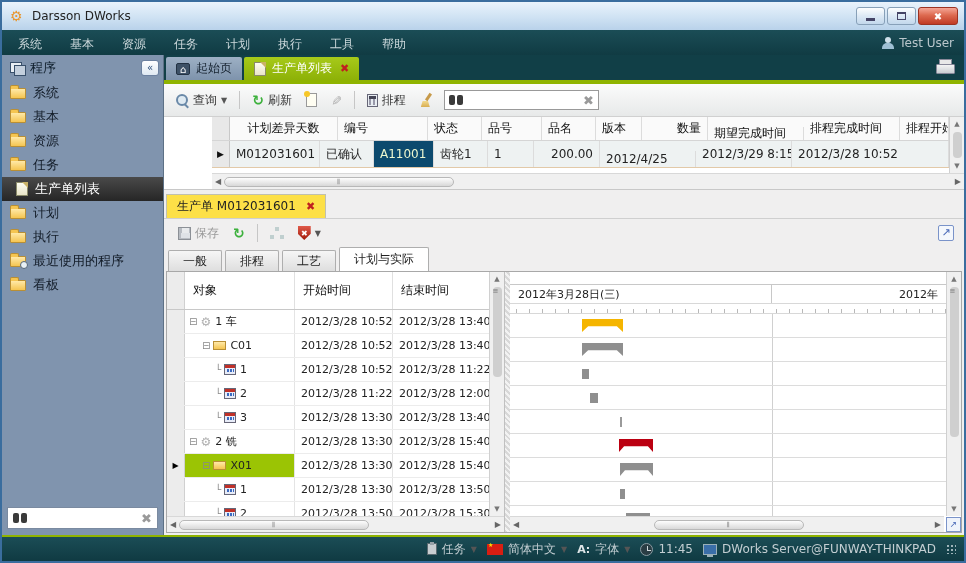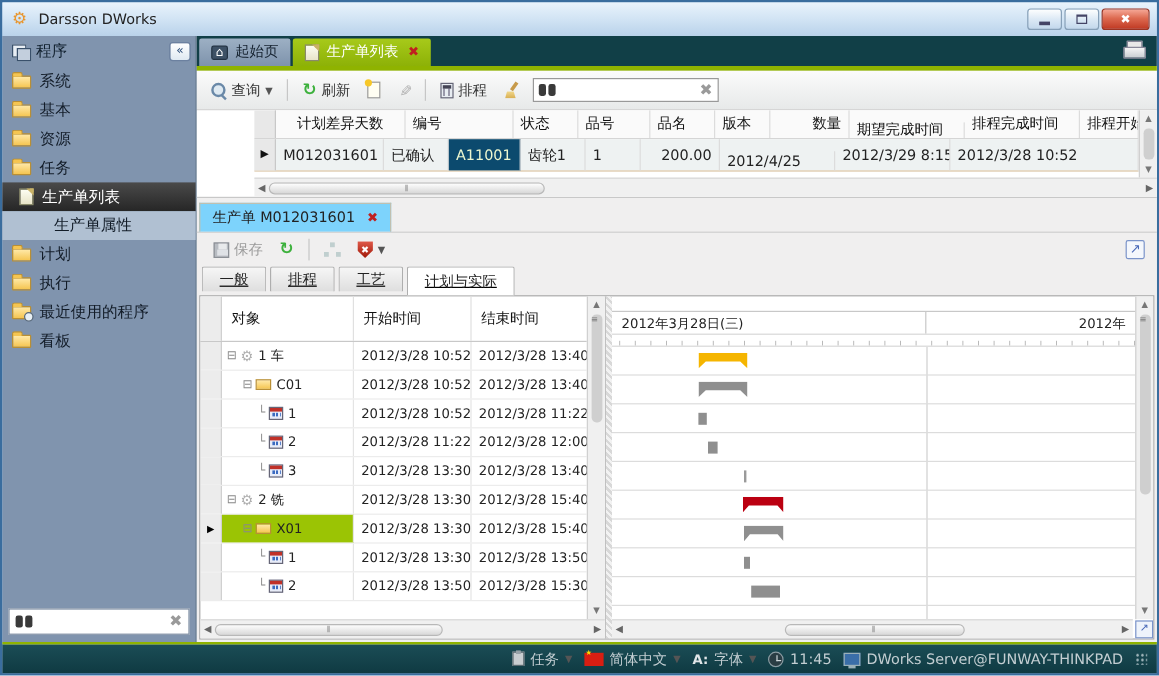--- a/index.html
+++ b/index.html
@@ -146,37 +146,37 @@
   .vscroll .track { flex:1; }
   .hscroll { height:16px; background:#f0f0f0; border-top:1px solid #d8d8d8; display:flex;
     align-items:center; padding:0 3px; font-size:8px; color:#666; flex:0 0 auto; }
   .hscroll .thumb { height:10px; background:linear-gradient(#fdfdfd,#d8d8d8); border:1px solid #b8b8b8;
     border-radius:5px; display:flex; align-items:center; justify-content:center; font-size:7px; color:#888;
     letter-spacing:1px; }
 
   
   .lower { flex:1; display:flex; flex-direction:column; min-height:0; background:#f0efef; padding-top:4px; }
   .doc-tabrow { height:25px; display:flex; align-items:flex-end; padding-left:2px; border-bottom:1px solid #cfcfcf; flex:0 0 auto; }
-  .doc-tab { height:24px; background:#7dd3fc; border:1px solid #c0c0b0; border-bottom:none;
+  .doc-tab { height:24px; background:#fde047; border:1px solid #c0c0b0; border-bottom:none;
     display:flex; align-items:center; gap:8px; padding:0 10px; font-size:12px; color:#222; }
   .doc-toolbar { height:28px; display:flex; align-items:center; gap:6px; padding:0 10px; flex:0 0 auto; }
   .dis { color:#9a9a9a; }
   .floppy-icon { width:13px; height:13px; background:#b8bcc2; border:1px solid #8c9096; position:relative; }
   .floppy-icon::before { content:""; position:absolute; left:3px; top:0; width:7px; height:5px; background:#e8eaec; }
   .floppy-icon::after { content:""; position:absolute; left:2px; bottom:1px; width:9px; height:5px; background:#dfe2e6; }
   .org-icon { width:14px; height:12px; position:relative; opacity:.45; }
   .org-icon::before { content:""; position:absolute; left:5px; top:0; width:4px; height:4px; background:#8aa; }
   .org-icon::after { content:""; position:absolute; left:0; bottom:0; width:4px; height:4px; background:#8aa;
     box-shadow:10px 0 #8aa; }
   .shield-icon { width:13px; height:14px; background:linear-gradient(#e05a4a,#a01808);
     clip-path:polygon(0 0,100% 0,100% 55%,50% 100%,0 55%); display:flex; align-items:center;
     justify-content:center; color:#fff; font-size:8px; font-weight:bold; }
   .popout-icon { margin-left:auto; width:16px; height:16px; border:1px solid #7a93c9; border-radius:2px;
     color:#4a6ab8; font-size:11px; line-height:14px; text-align:center; background:#f4f7fc; }
-  .subtabs { height:24px; display:flex; align-items:flex-start; padding-left:4px; flex:0 0 auto;text-decoration:underline; }
+  .subtabs { height:24px; display:flex; align-items:flex-end; padding-left:4px; flex:0 0 auto; }
   .subtab { height:21px; padding:0 14px; display:flex; align-items:center; font-size:12px; color:#222;
     background:linear-gradient(#f6f6f6,#dedede); border:1px solid #aeaeae; border-bottom:none;
     border-radius:2px 2px 0 0; margin-right:3px; }
   .subtab.active { height:24px; background:#fff; position:relative; z-index:2; }
 
   .content { flex:1; display:flex; min-height:0; background:#fff; border:1px solid #a8a8a8; margin:0 2px 2px 2px; }
 
   
   .treewrap { width:338px; flex:0 0 auto; display:flex; flex-direction:column; border-right:1px solid #c0c0c0; }
   .tree-body { flex:1; display:flex; min-height:0; }
@@ -255,20 +255,27 @@
       <div class="win-btn">
           <span class="glyph-min"></span>
         </div>
       <div class="win-btn">
           <span class="glyph-max"></span>
         </div>
       <div class="win-btn close">✖</div>
     </div>
   </div>
 
+  <div class="menubar">
+    <span id="menu-items"><span class="menu-item">系统</span><span class="menu-item">基本</span><span class="menu-item">资源</span><span class="menu-item">任务</span><span class="menu-item">计划</span><span class="menu-item">执行</span><span class="menu-item">工具</span><span class="menu-item">帮助</span></span>
+    <div class="user-box">
+      <span class="person-icon"></span>
+      <span>Test User</span>
+    </div>
+  </div>
 
   <div class="body">
 
     <div class="sidebar">
       <div class="side-header">
         <span class="win-stack"></span>
         <span class="lbl">程序</span>
         <span class="collapse-btn">«</span>
       </div>
       <div id="side-items">
@@ -284,23 +291,20 @@
             <span class="folder-icon"></span>
             <span class="lbl">资源</span>
           </div>
           <div class="side-item">
             <span class="folder-icon"></span>
             <span class="lbl">任务</span>
           </div>
           <div class="side-item selected">
             <span class="doc-icon"></span>
             <span class="lbl">生产单列表</span>
-          </div>
-          <div class="side-item child">
-            <span class="lbl">生产单属性</span>
           </div>
           <div class="side-item">
             <span class="folder-icon"></span>
             <span class="lbl">计划</span>
           </div>
           <div class="side-item">
             <span class="folder-icon"></span>
             <span class="lbl">执行</span>
           </div>
           <div class="side-item">

